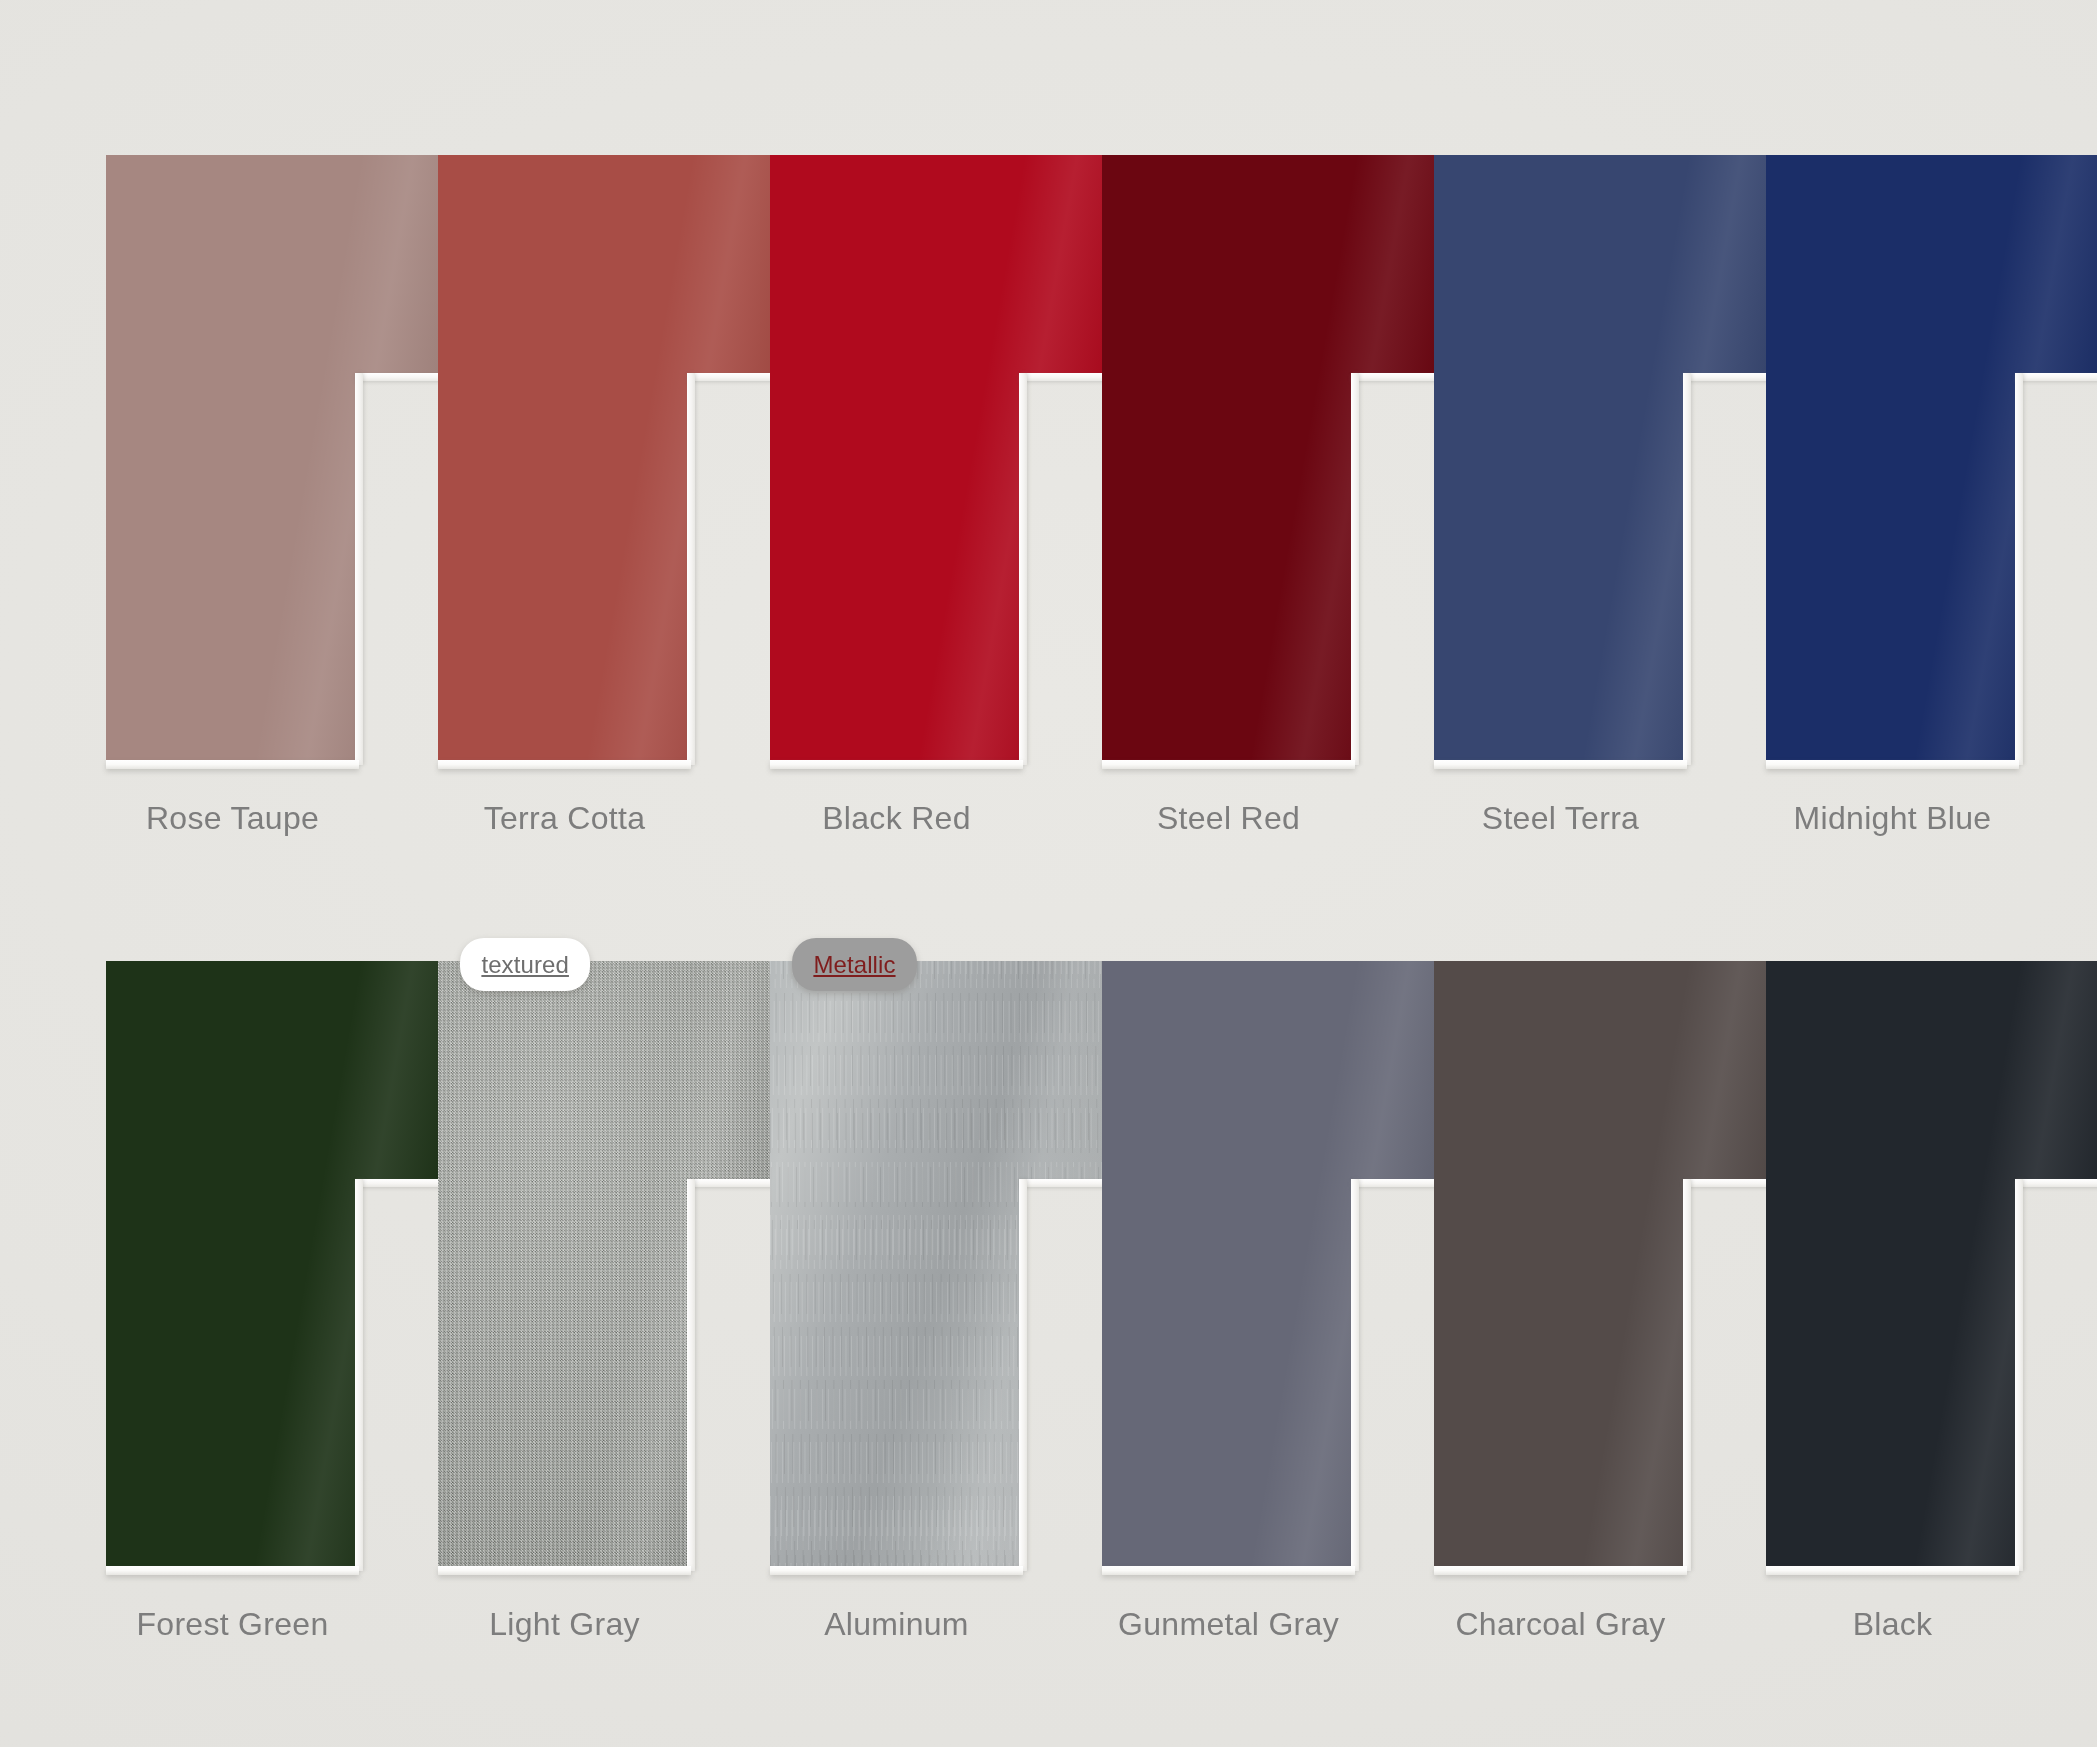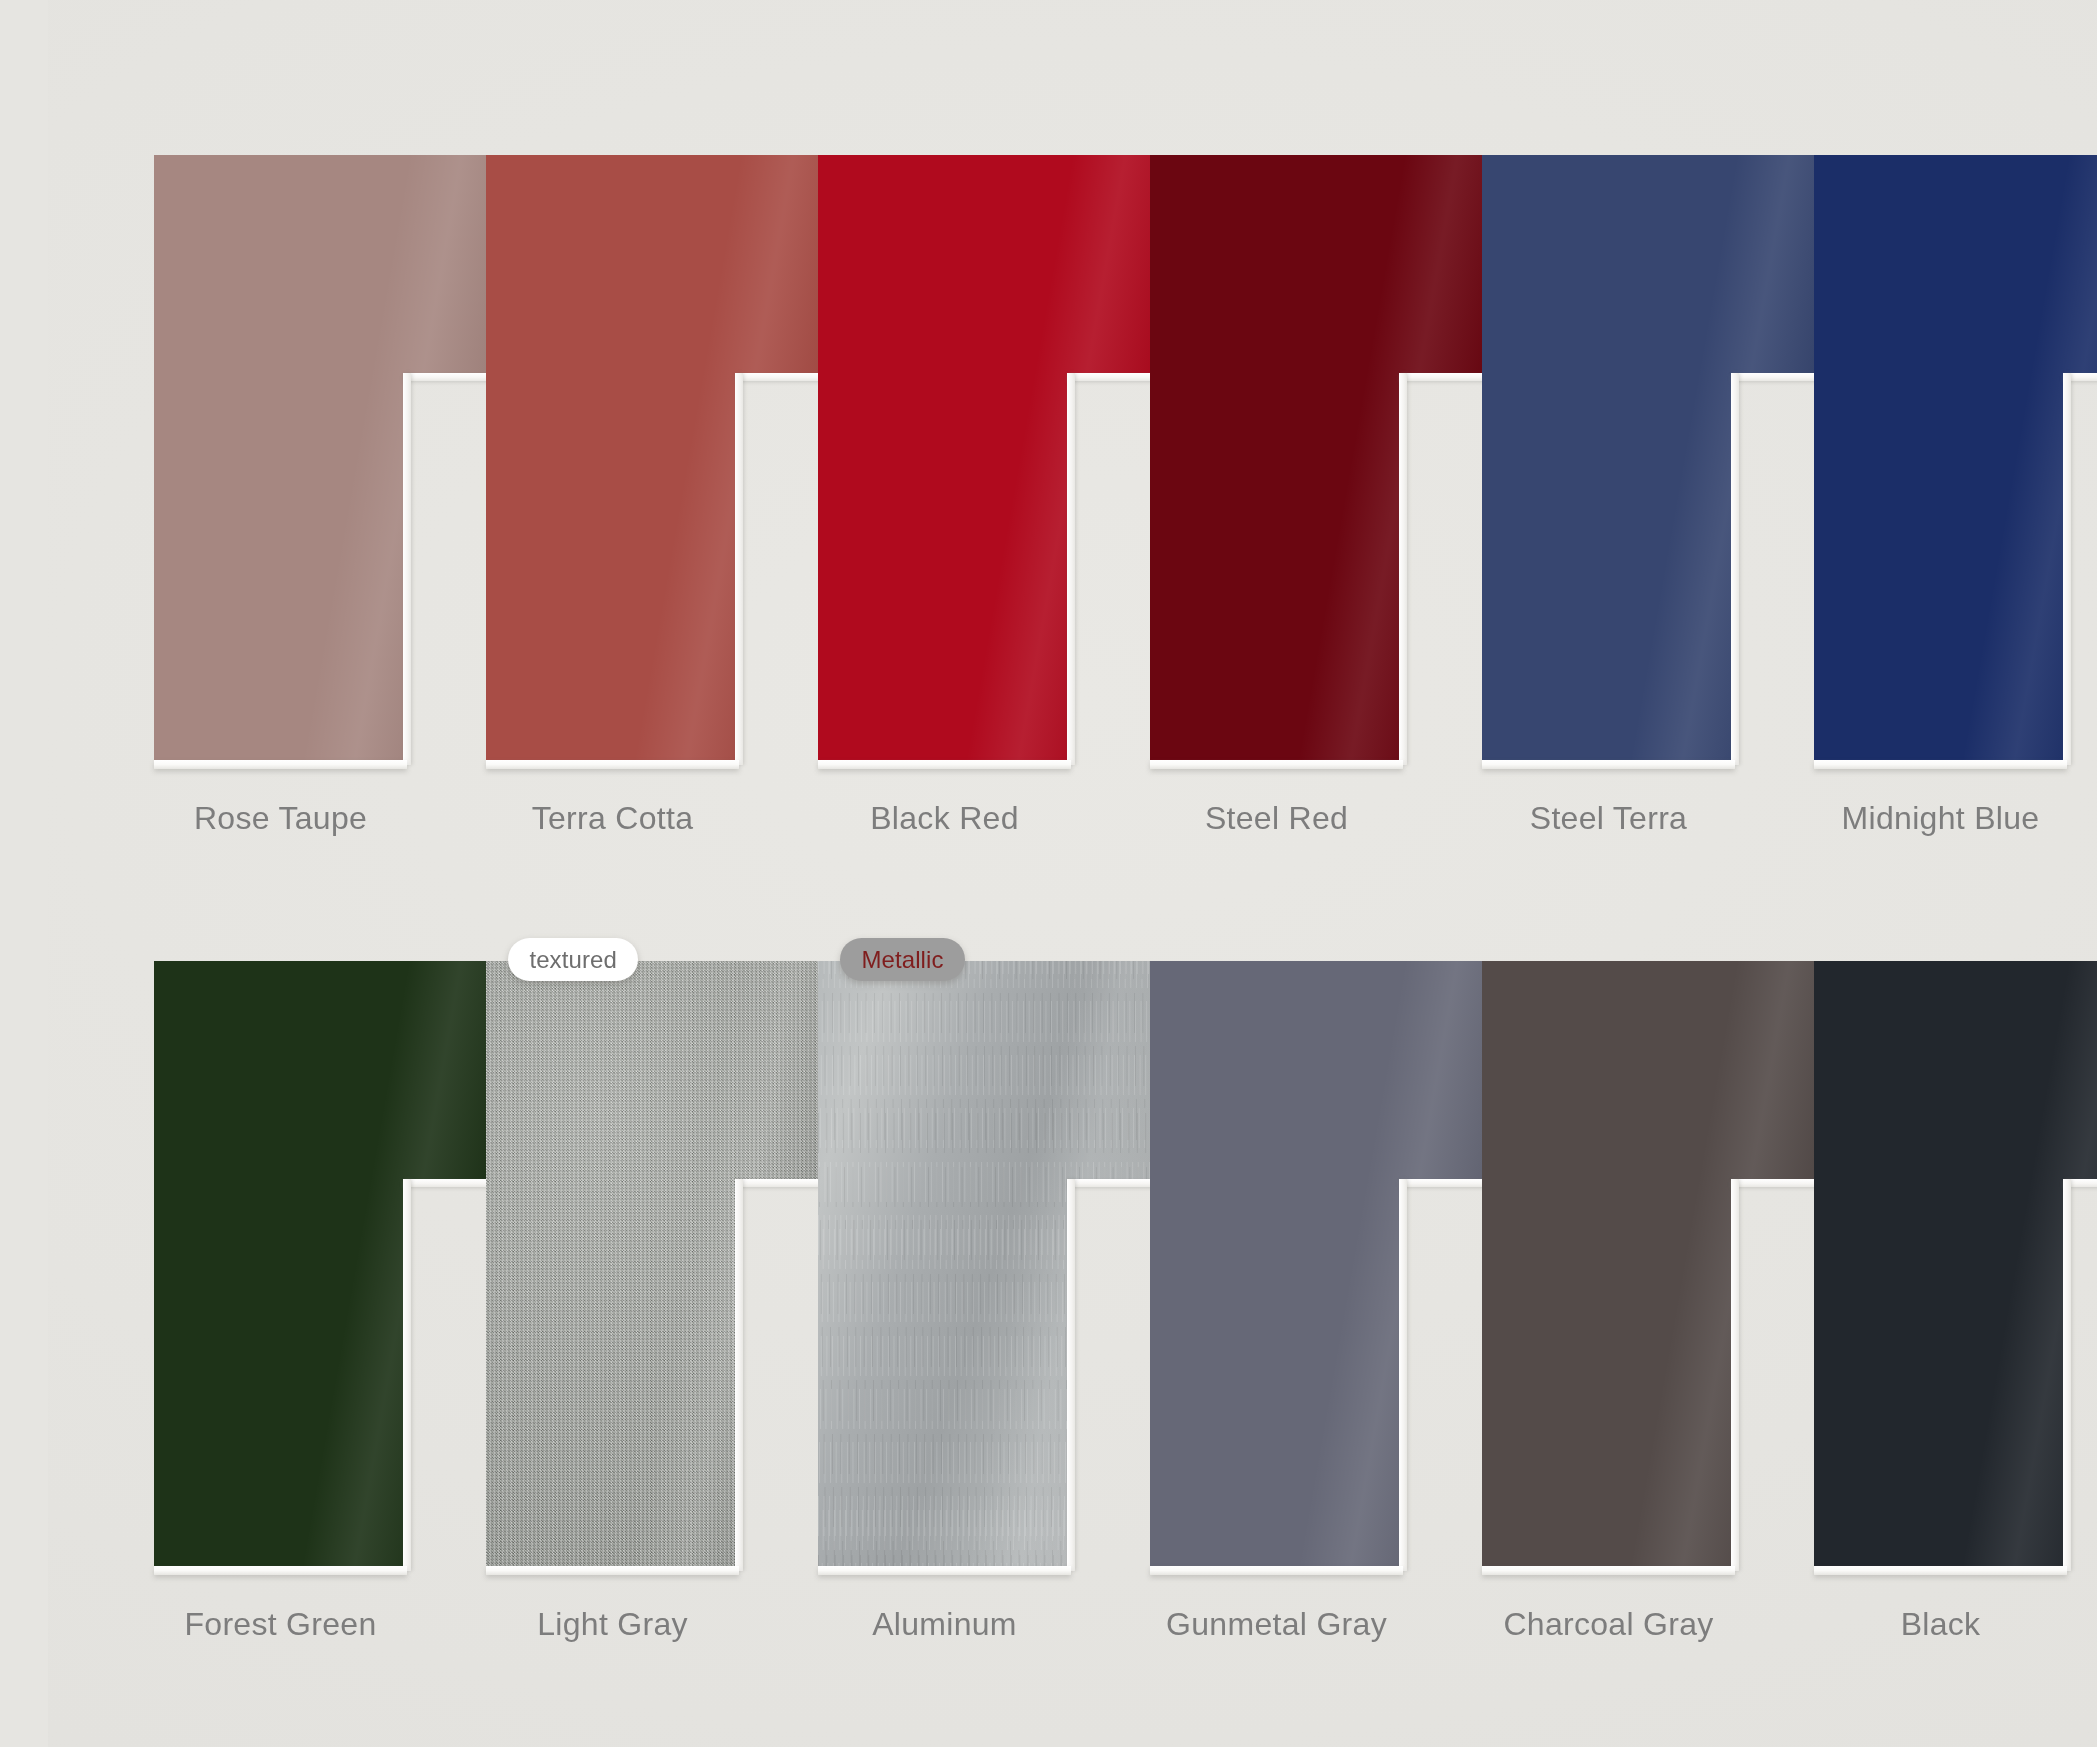--- a/index.html
+++ b/index.html
@@ -11,21 +11,20 @@
     overflow:hidden;
     position:relative;
   }
 
   
   #palette-board{
     position:absolute;
     inset:0;
     background:
       radial-gradient(ellipse 120% 90% at 50% 40%, #E9E8E4 0%, #E5E4E0 55%, #E1E0DC 100%);
-    margin-left: 48px;
   }
 
   
   .swatch-row{
     position:absolute;
     left:0;
     width:2097px;
     display:flex;
     flex-direction:row;
     align-items:flex-start;
@@ -121,28 +120,29 @@
   }
 
   
   .swatch-badge{
     position:absolute;
     top:-23px;
     left:22.4px;
     display:inline-flex;
     align-items:center;
     justify-content:center;
-    height:43px;
+    height:53px;
     padding:0 21px;
     border-radius:24px;
     font-size:24px;
     letter-spacing:0.1px;
     white-space:nowrap;
     z-index:7;
     box-shadow:0 2.8px 6.3px rgba(110,108,102,0.34);
+    text-decoration:underline;
   }
   .badge-light{ background:#FFFFFF; color:#6E6E6E; }
   .badge-dark { background:#9D9D9D; color:#7f1d1d; }
 
   
   .swatch-label{
     position:absolute;
     top:645px;
     left:0;
     width:253px;

